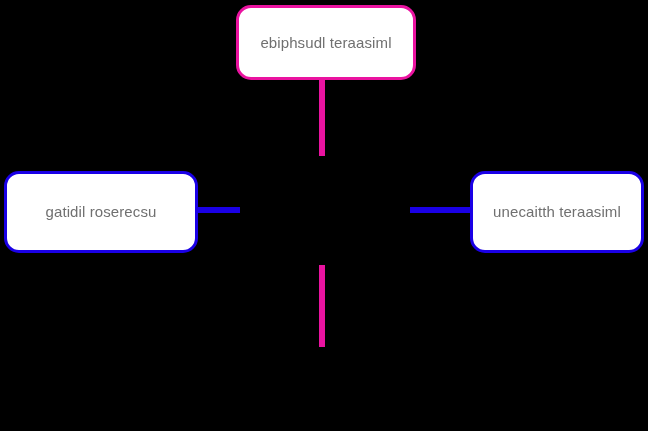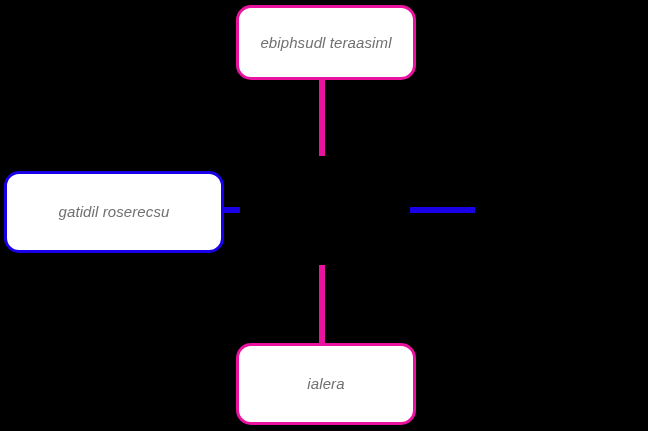--- a/index.html
+++ b/index.html
@@ -76,49 +76,49 @@
   #node-bottom {
     left: 236px;
     top: 343px;
     width: 180px;
     height: 82px;
     z-index: 4;
   }
   #node-left {
     left: 4px;
     top: 171px;
-    width: 220px;
+    width: 194px;
     height: 82px;
     z-index: 4;
   }
   #node-right {
     left: 470px;
     top: 171px;
     width: 174px;
     height: 82px;
     z-index: 4;
   }
 </style>
 </head>
 <body>
 
-<div id="canvas" style="background: rgb(0, 0, 0); font-style: italic;">
+<div id="canvas" style="background: rgb(0, 0, 0);">
 
   <div class="connector conn-v" id="conn-top" style="background: rgb(234, 19, 160);"></div>
   <div class="connector conn-v" id="conn-bottom" style="background: rgb(234, 19, 160);"></div>
   <div class="connector conn-h" id="conn-left" style="background: rgb(26, 0, 230);"></div>
   <div class="connector conn-h" id="conn-right" style="background: rgb(26, 0, 230);"></div>
 
   <div class="node node-magenta" id="node-top" style="border-color: rgb(234, 19, 160);">
     <span class="node-label">ebiphsudl teraasiml</span>
   </div>
 
+  <div class="node node-blue" id="node-right" style="border-color: rgb(26, 0, 230);">
+    <span class="node-label">unecaitth teraasiml</span>
+  </div>
 
-  <div class="node node-magenta" id="node-bottom" style="border-color: rgb(234, 19, 160);">
-    <span class="node-label">ialera</span>
-  </div>
 
   <div class="node node-blue" id="node-left" style="border-color: rgb(26, 0, 230);">
     <span class="node-label">gatidil roserecsu</span>
   </div>
 
 
 </div>
 
 </body></html>

